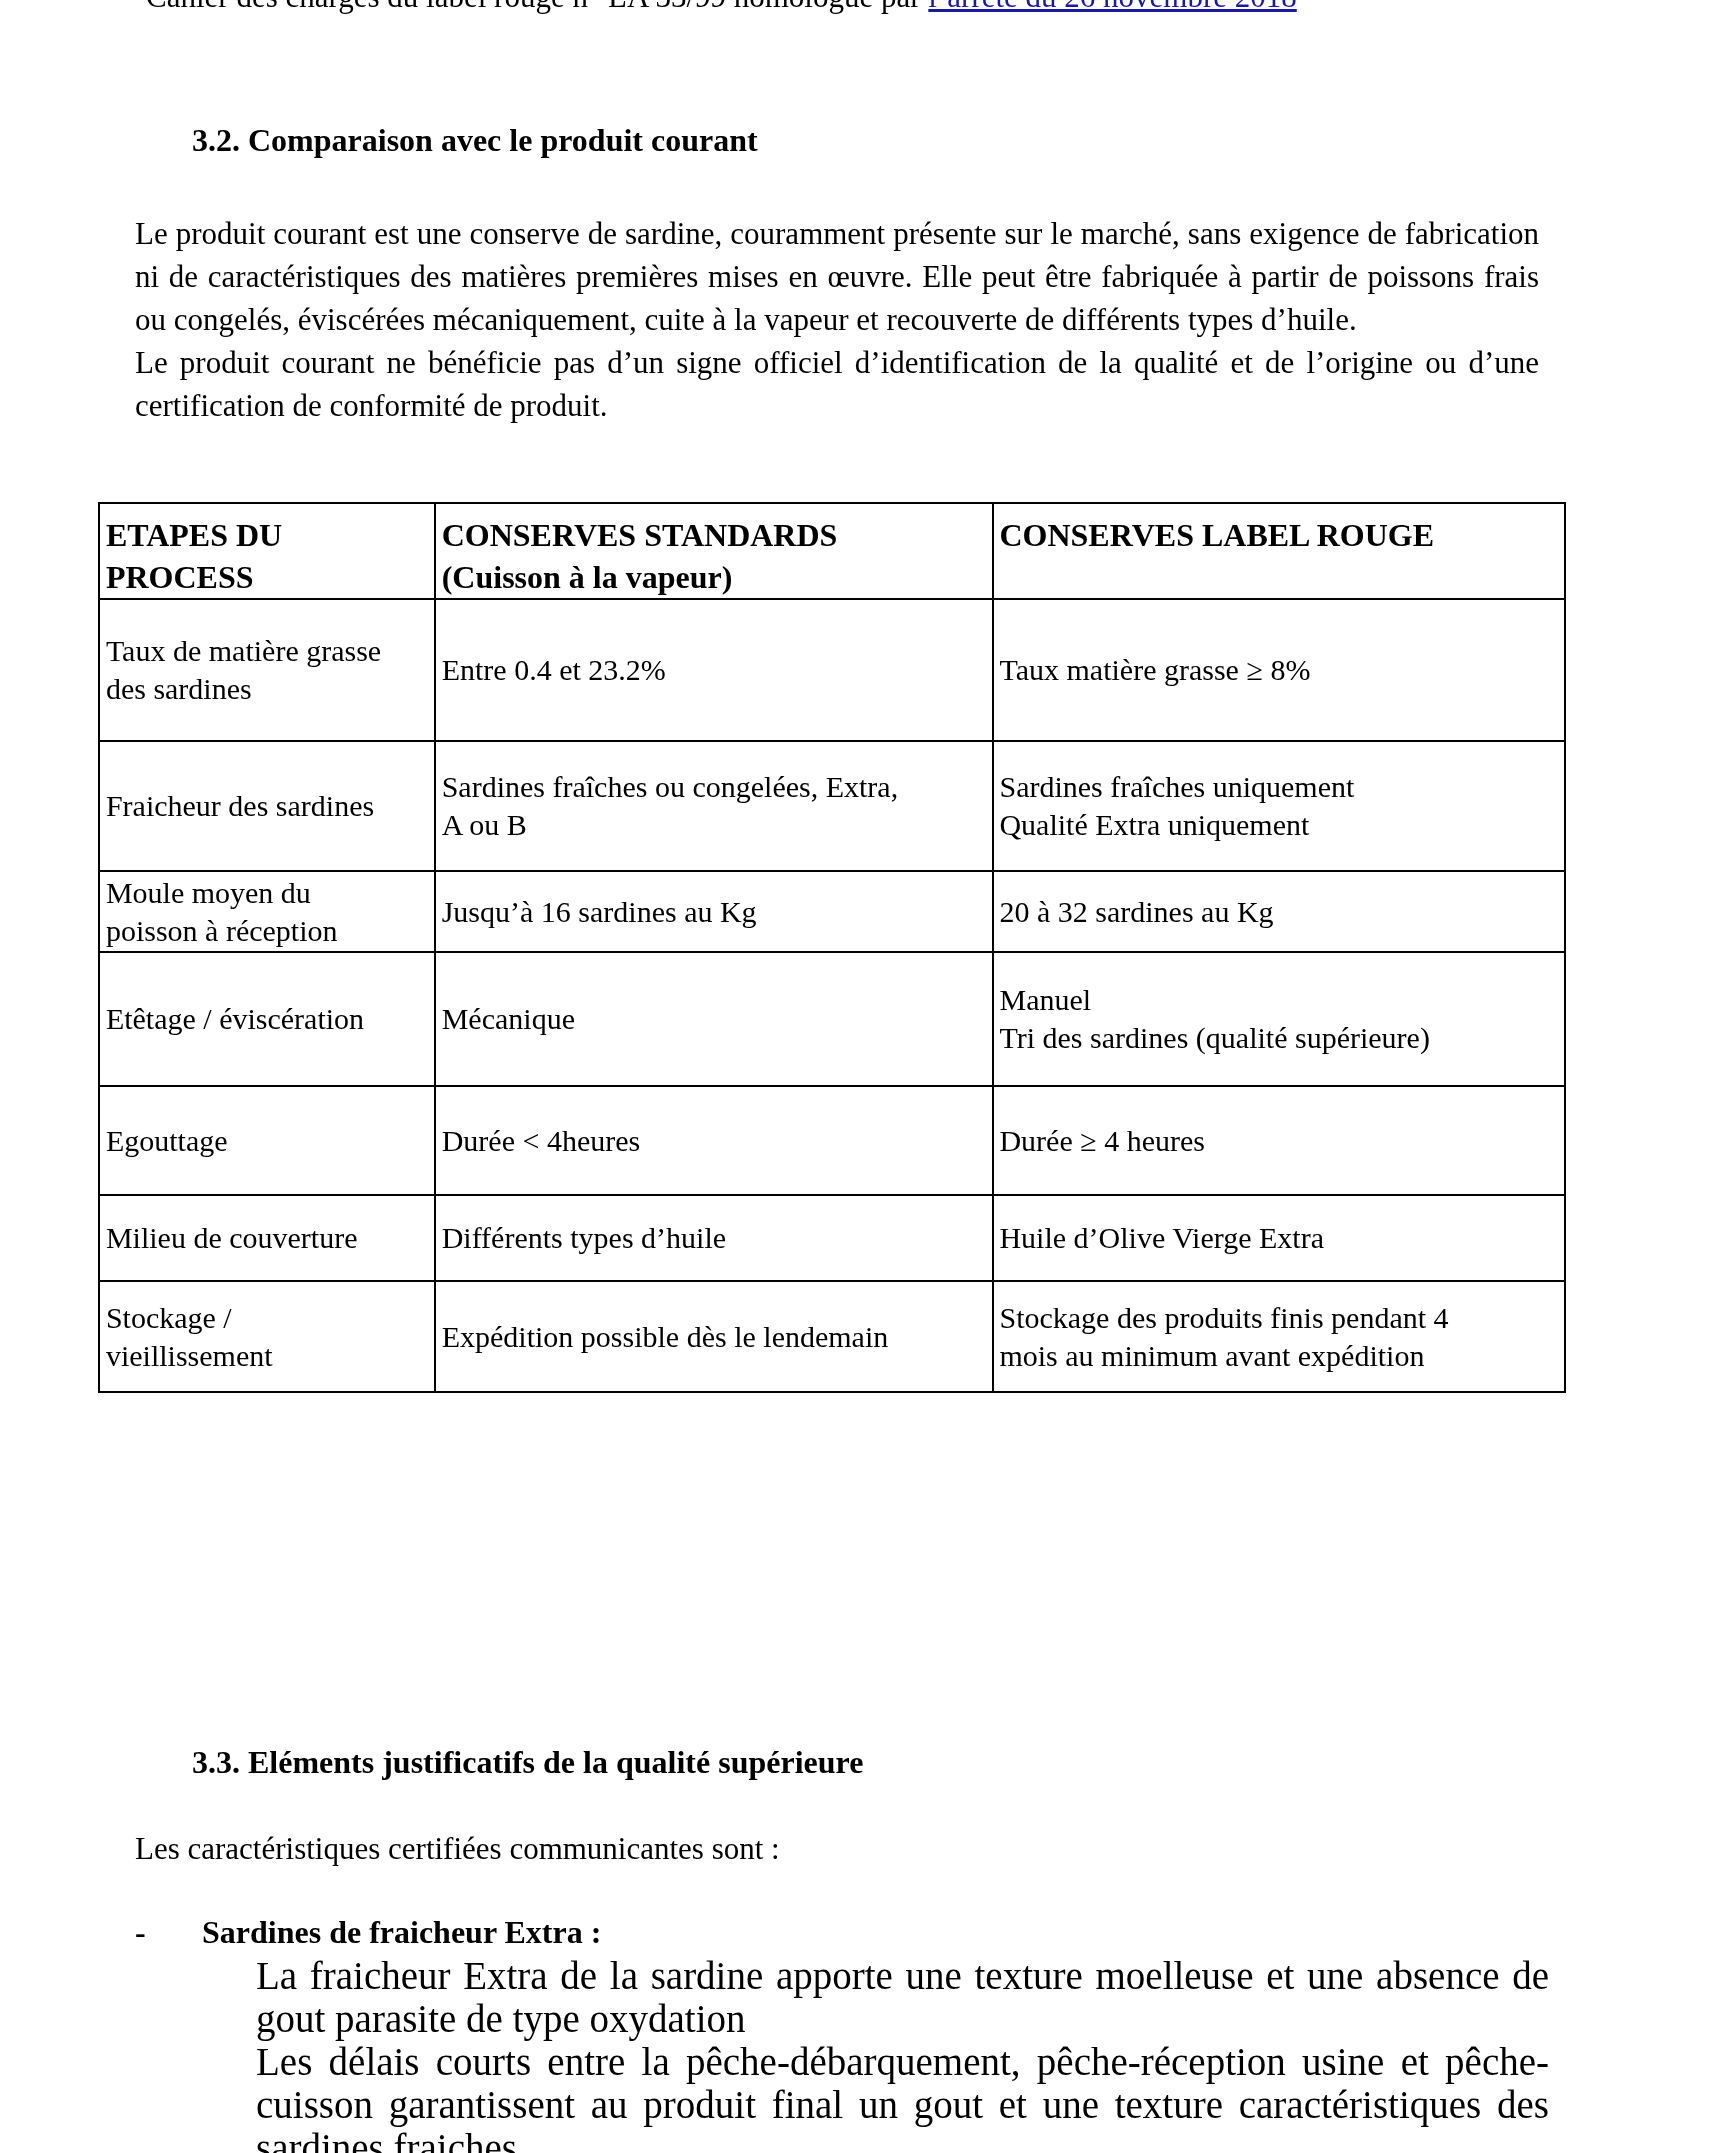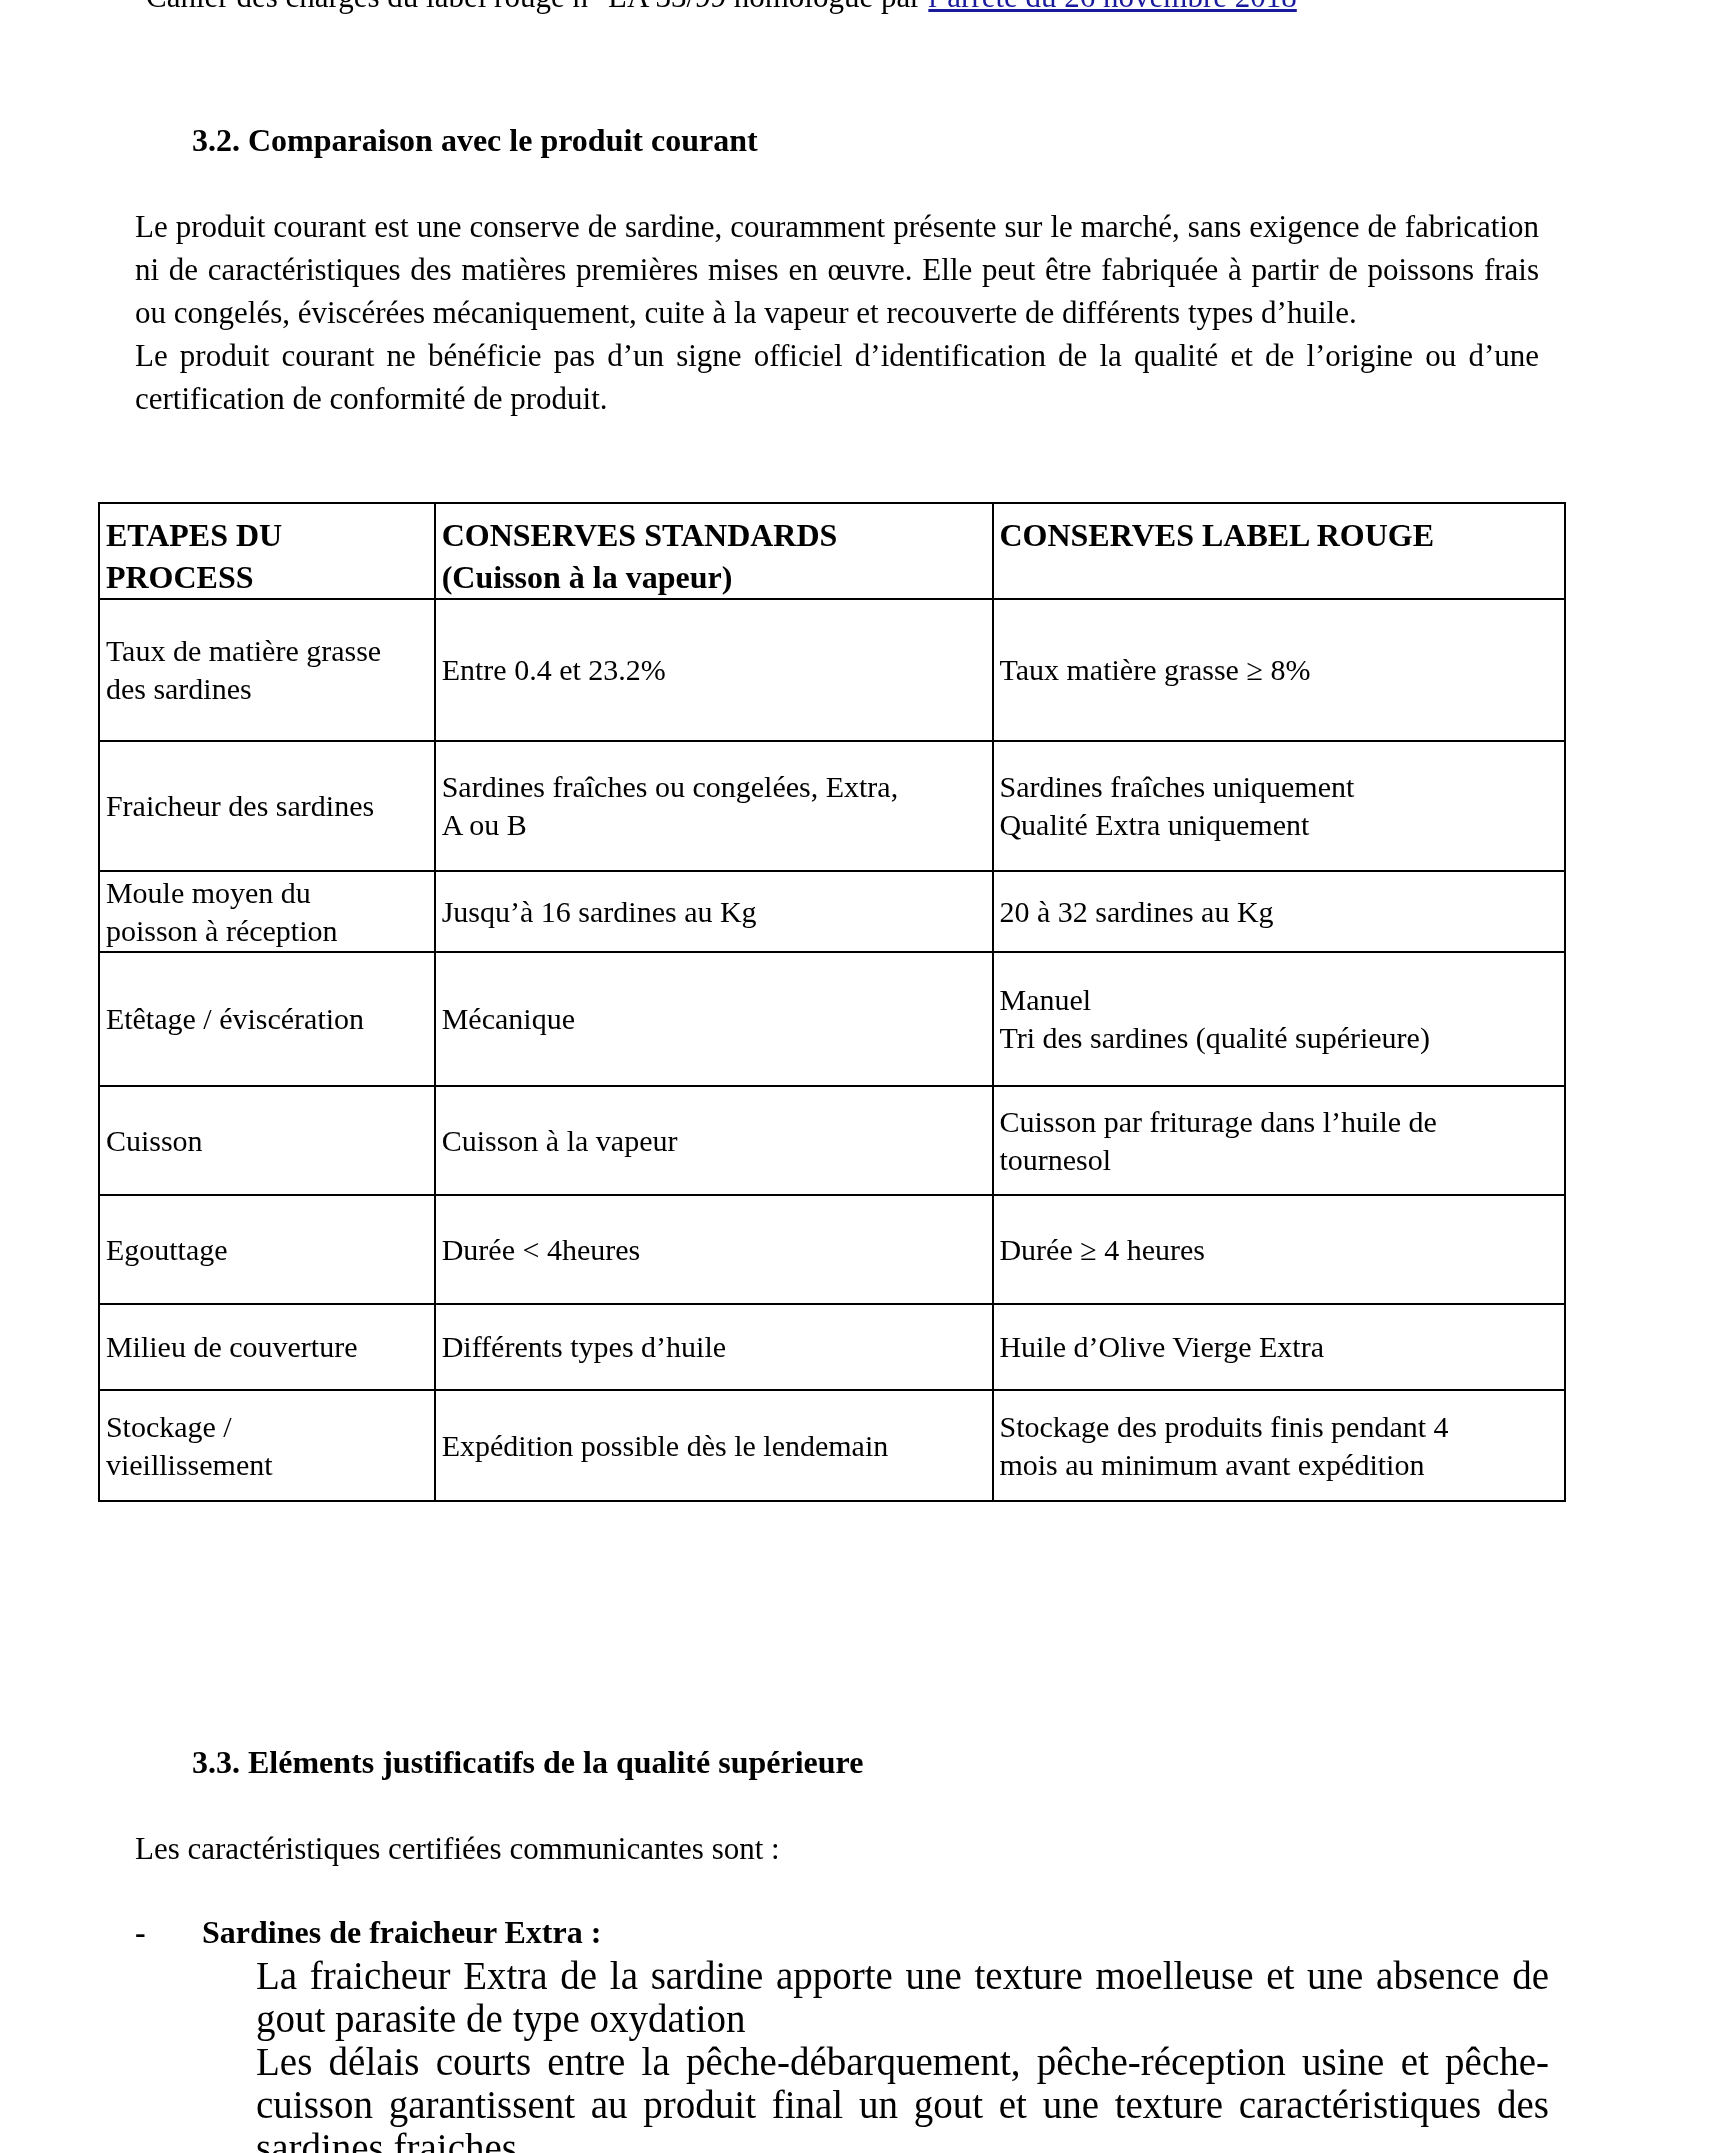--- a/index.html
+++ b/index.html
@@ -24,21 +24,21 @@
 </style>
 </head>
 <body>
 
 <div class="abs topline">
   <span>Cahier des charges du label rouge n° LA 33/99 homologué par </span><a>l’arrêté du 26 novembre 2018</a>
 </div>
 
 <div class="abs h" style="left:192px; top:121px;">3.2. Comparaison avec le produit courant</div>
 
-<div class="abs para" style="top:205px;">
+<div class="abs para" style="top:212px;">
   <p>Le produit courant est une conserve de sardine, couramment présente sur le marché, sans exigence de fabrication ni de caractéristiques des matières premières mises en œuvre. Elle peut être fabriquée à partir de poissons frais ou congelés, éviscérées mécaniquement, cuite à la vapeur et recouverte de différents types d’huile.</p>
   <p style="text-align:justify; text-align-last:left;">Le produit courant ne bénéficie pas d’un signe officiel d’identification de la qualité et de l’origine ou d’une certification de conformité de produit.</p>
 </div>
 
 <table>
   <thead>
     <tr style="height:89px;">
       <th class="c1">
         <span class="cell-line">ETAPES DU</span>
         <span class="cell-line">PROCESS</span>
@@ -97,32 +97,20 @@
         <td class="c2">
           <span class="cell-line">Mécanique</span>
         </td>
         <td class="c3">
           <span class="cell-line">Manuel</span>
           <span class="cell-line">Tri des sardines (qualité supérieure)</span>
         </td>
       </tr>
       <tr style="height: 109px;">
         <td class="c1">
-          <span class="cell-line">Cuisson</span>
-        </td>
-        <td class="c2">
-          <span class="cell-line">Cuisson à la vapeur</span>
-        </td>
-        <td class="c3">
-          <span class="cell-line">Cuisson par friturage dans l’huile de</span>
-          <span class="cell-line">tournesol</span>
-        </td>
-      </tr>
-      <tr style="height: 109px;">
-        <td class="c1">
           <span class="cell-line">Egouttage</span>
         </td>
         <td class="c2">
           <span class="cell-line">Durée &lt; 4heures</span>
         </td>
         <td class="c3">
           <span class="cell-line">Durée ≥  4 heures</span>
         </td>
       </tr>
       <tr style="height: 86px;">

